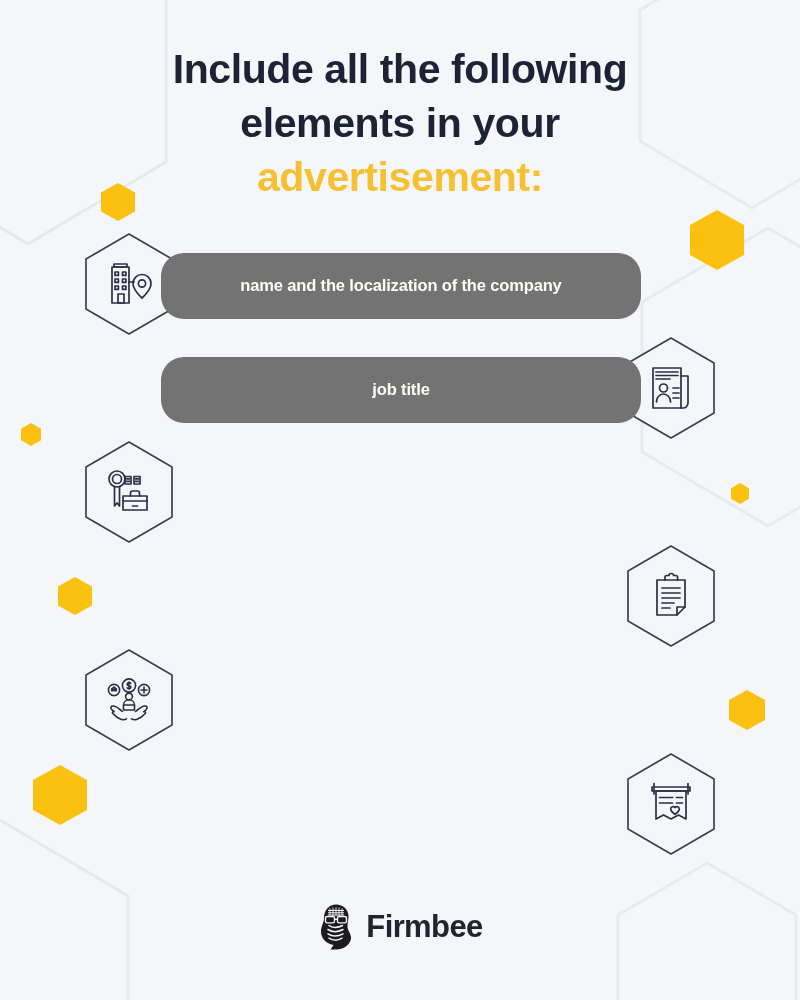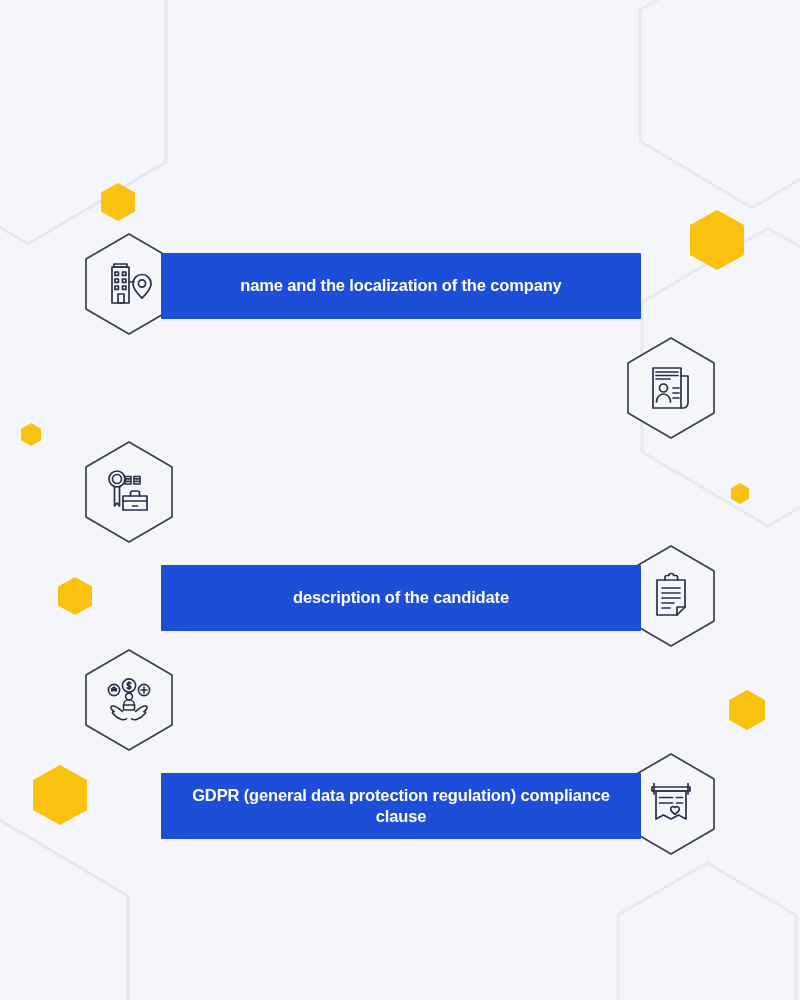--- a/index.html
+++ b/index.html
@@ -110,22 +110,22 @@
     display: block;
     width: 52px;
     height: 52px;
   }
 
   
   .pill {
     position: absolute;
     top: 21px;
     height: 66px;
-    background: #1d4ed8;
-    border-radius: 1px;
+    background: #737373;
+    border-radius: 23px;
     display: flex;
     align-items: center;
     justify-content: center;
     padding: 4px 26px;
   }
 
   .row.left .pill  { left: 161px; width: 480px; }
   .row.right .pill { left: 161px; width: 480px; }
 
   .pill-label {
@@ -222,20 +222,25 @@
           <path d="M18 0 L36 10 L36 30 L18 40 L0 30 L0 10 Z" fill="#fac110"></path>
         </svg>
     </div>
     <div class="hex" style="left:33px; top:765px;">
       <svg width="54" height="60" viewBox="0 0 54 60">
           <path d="M27 0 L54 15 L54 45 L27 60 L0 45 L0 15 Z" fill="#fac110"></path>
         </svg>
     </div>
   </div>
 
+  <div class="header">
+    <div class="title-line">Include all the following</div>
+    <div class="title-line">elements in your</div>
+    <div class="title-line accent">advertisement:</div>
+  </div>
 
   <div class="rows">
 
     <div class="row left">
       <div class="row-inner">
         <div class="icon-hex">
           <div class="hex-outline">
             <svg width="92" height="104" viewBox="0 0 92 104">
               <path d="M46 2 L89 27 L89 77 L46 102 L3 77 L3 27 Z" fill="#f5f6fa" stroke="#3a3f52" stroke-width="1.7" stroke-linejoin="round"></path>
             </svg>
@@ -278,20 +283,23 @@
               <path d="M11 10 h22"></path>
               <path d="M11 13.5 h22"></path>
               <path d="M11 17 h14"></path>
               <circle cx="18.5" cy="26" r="4"></circle>
               <path d="M11.5 40 c0 -4.6 3.2 -8 7 -8 s7 3.4 7 8"></path>
               <path d="M28 26 h6"></path>
               <path d="M28 31 h6"></path>
               <path d="M28 36 h6"></path>
             </svg>
           </div>
+        </div>
+        <div class="pill">
+          <span class="pill-label">job title</span>
         </div>
       </div>
     </div>
 
     <div class="row left">
       <div class="row-inner">
         <div class="icon-hex">
           <div class="hex-outline">
             <svg width="92" height="104" viewBox="0 0 92 104">
               <path d="M46 2 L89 27 L89 77 L46 102 L3 77 L3 27 Z" fill="#f5f6fa" stroke="#3a3f52" stroke-width="1.7" stroke-linejoin="round"></path>
@@ -333,23 +341,20 @@
               <path d="M40 37 h-8 v8"></path>
               <path d="M20 10 V7.5 a2 2 0 0 1 2 -2 h2 a2 2 0 0 1 2 -2 h0.6 a2 2 0 0 1 2 2 h2 a2 2 0 0 1 2 2 V10"></path>
               <path d="M17 18 h18"></path>
               <path d="M17 23 h18"></path>
               <path d="M17 28 h18"></path>
               <path d="M17 33 h12"></path>
               <path d="M17 38 h8"></path>
             </svg>
           </div>
         </div>
-        <div class="pill">
-          <span class="pill-label">description of the candidate</span>
-        </div>
       </div>
     </div>
 
     <div class="row left">
       <div class="row-inner">
         <div class="icon-hex">
           <div class="hex-outline">
             <svg width="92" height="104" viewBox="0 0 92 104">
               <path d="M46 2 L89 27 L89 77 L46 102 L3 77 L3 27 Z" fill="#f5f6fa" stroke="#3a3f52" stroke-width="1.7" stroke-linejoin="round"></path>
             </svg>
@@ -390,22 +395,37 @@
               <path d="M43 5.5 v10.5"></path>
               <path d="M11 13 h30 v28 l-7.5 -4 l-7.5 4 l-7.5 -4 l-7.5 4 z"></path>
               <path d="M14.5 19.5 h13"></path>
               <path d="M31.5 19.5 h6"></path>
               <path d="M14.5 25 h13"></path>
               <path d="M31.5 25 h6"></path>
               <path d="M30 29.5 c1.6 -1.8 4.3 -0.7 4.3 1.5 c0 2.3 -3 4.4 -4.3 5.3 c-1.3 -0.9 -4.3 -3 -4.3 -5.3 c0 -2.2 2.7 -3.3 4.3 -1.5 z"></path>
             </svg>
           </div>
         </div>
-        <div class="pill">
-          <span class="pill-label">GDPR (general data protection regulation) compliance clause</span>
-        </div>
       </div>
     </div>
 
   </div>
 
+  <div class="footer">
+    <span class="brand-mark">
+      <svg width="38" height="46" viewBox="0 0 38 46">
+        <path d="M19 0.5 C26.5 0.5 31.5 5.5 31.5 12.5 C31.5 16 30.5 18.5 30.5 22 C30.5 27 34 29 34 34 C34 40 27 45.5 19.5 45.5 L13.5 45.5 L16.5 41 C9 39.5 4 34.5 4 27.5 C4 22 7 19 7 14 C7 6 12 0.5 19 0.5 Z" fill="#1c1c1e"></path>
+        <ellipse cx="19" cy="7.5" rx="8" ry="5.5" fill="#1c1c1e"></ellipse>
+        <path d="M11 6 h16 v1 H11 z M11 8.2 h16 v1 H11 z M11 10.4 h16 v1 H11 z" fill="#f5f6fa"></path>
+        <path d="M13 4.3 v7 M16 3.6 v8 M19 3.4 v8.2 M22 3.6 v8 M25 4.3 v7" stroke="#f5f6fa" stroke-width="0.9"></path>
+        <rect x="8.5" y="12.5" width="9" height="6.4" rx="1.6" fill="#1c1c1e" stroke="#f5f6fa" stroke-width="1.4"></rect>
+        <rect x="20.5" y="12.5" width="9" height="6.4" rx="1.6" fill="#1c1c1e" stroke="#f5f6fa" stroke-width="1.4"></rect>
+        <path d="M17.5 15.3 h3" stroke="#f5f6fa" stroke-width="1.4"></path>
+        <path d="M12 21.5 c3 2.5 9 2.5 13.5 0" fill="none" stroke="#f5f6fa" stroke-width="1.5" stroke-linecap="round"></path>
+        <path d="M11 25.5 c4 2.6 10 2.6 15 0" fill="none" stroke="#f5f6fa" stroke-width="1.5" stroke-linecap="round"></path>
+        <path d="M11 29.8 c4 2.6 10 2.6 15 0" fill="none" stroke="#f5f6fa" stroke-width="1.5" stroke-linecap="round"></path>
+        <path d="M12 34.2 c4 2.4 9 2.4 13 0" fill="none" stroke="#f5f6fa" stroke-width="1.5" stroke-linecap="round"></path>
+      </svg>
+    </span>
+    <span class="brand-name">Firmbee</span>
+  </div>
 
 </div>
 
 </body></html>

